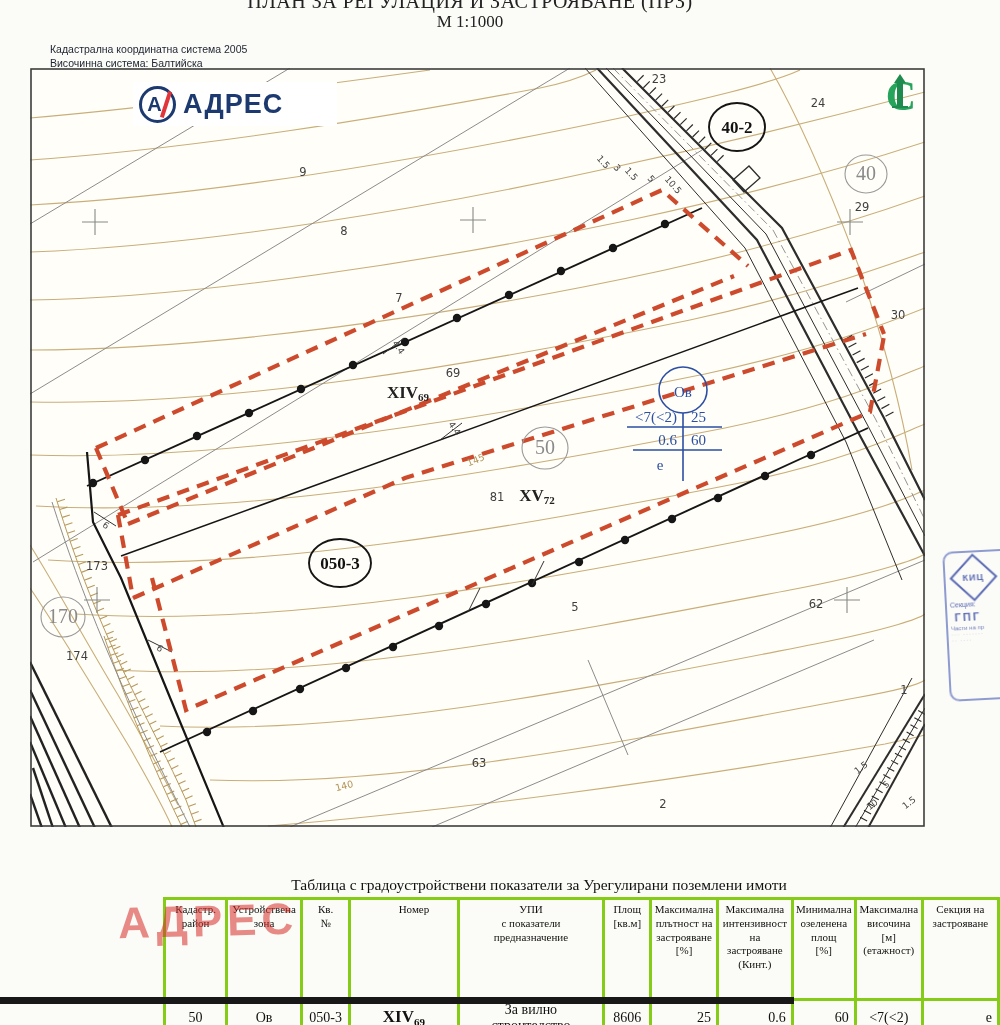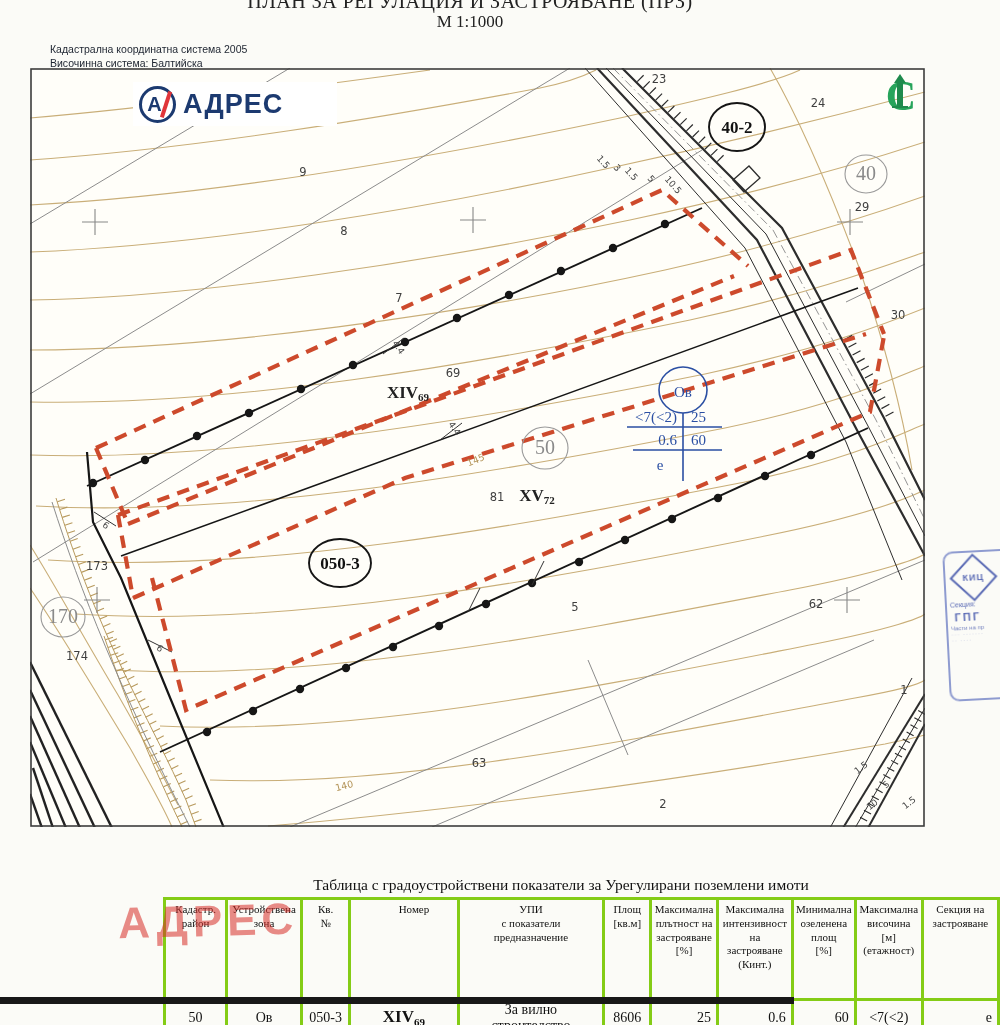--- a/index.html
+++ b/index.html
@@ -34,21 +34,21 @@
     border-radius:10px;transform:rotate(-3deg);color:#4a5cae;filter:blur(.3px);opacity:.9;
     font-family:"Liberation Sans",sans-serif;text-align:left;padding:4px 3px;box-sizing:border-box;}
   #stamp-diamond{width:30px;height:30px;border:2px solid #4a5cae;transform:rotate(45deg);margin:4px 0 6px 8px;
     display:flex;align-items:center;justify-content:center;}
   #stamp-diamond span{transform:rotate(-45deg);font-weight:bold;font-size:9px;letter-spacing:1px;}
   .stamp-line1{font-size:7px;}
   .stamp-line2{font-size:11px;font-weight:bold;letter-spacing:2px;margin:3px 0 2px 4px;}
   .stamp-line3{font-size:6px;opacity:.85;}
   .stamp-dots{font-size:6px;opacity:.55;letter-spacing:1px;}
   
-  #table-title{top:876px;left:166px;width:790px;text-align:center;font-size:15.5px;color:#111;}
+  #table-title{top:876px;left:144px;width:790px;text-align:center;font-size:15.5px;color:#111;}
   #upi-table{top:897px;left:163px;}
   #upi-table table{border-collapse:collapse;}
   #upi-table th,#upi-table td{border:3px solid #84cc16;font-family:"Liberation Serif",serif;color:#111;margin-top:48px;}
   #upi-table table{border:1.5px solid #111;}
   #upi-table th{font-size:11px;font-weight:normal;text-align:center;vertical-align:top;
     padding:3px 2px 26px 2px;white-space:pre-line;line-height:1.25;}
   #upi-table td{font-size:14px;height:24px;padding:1px 5px;}
   td.c{text-align:center;} td.r{text-align:right;}
   .roman{font-size:17px;font-weight:bold;}
   .roman sub{font-size:11px;font-weight:bold;}

